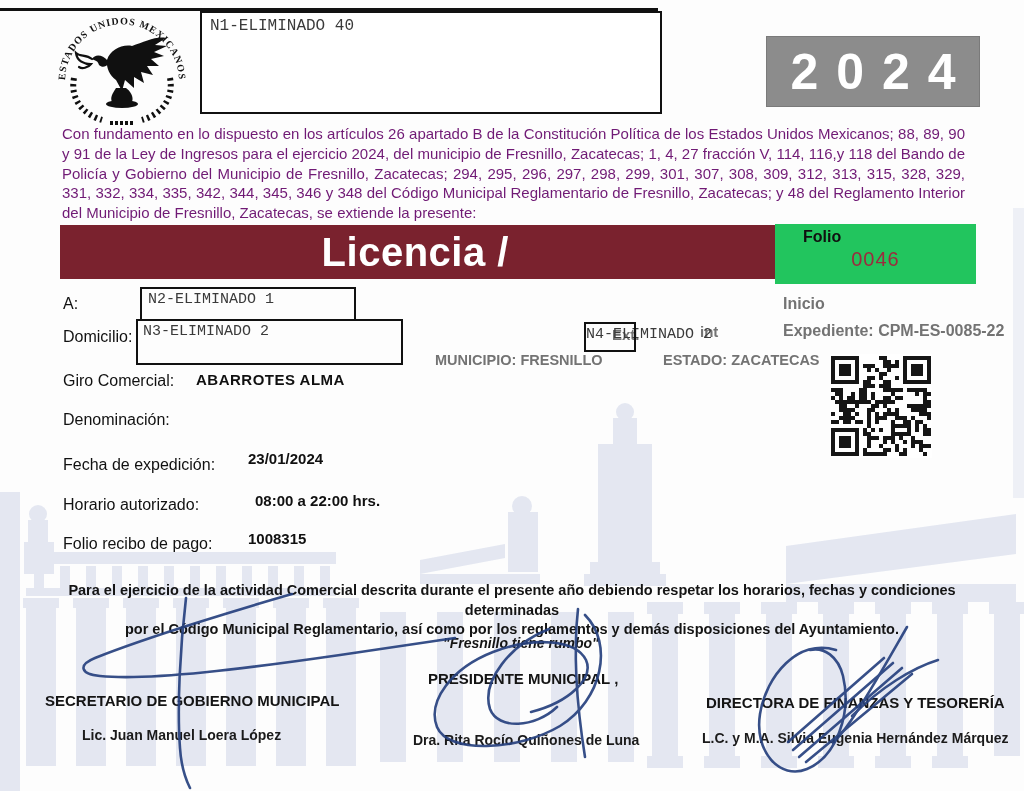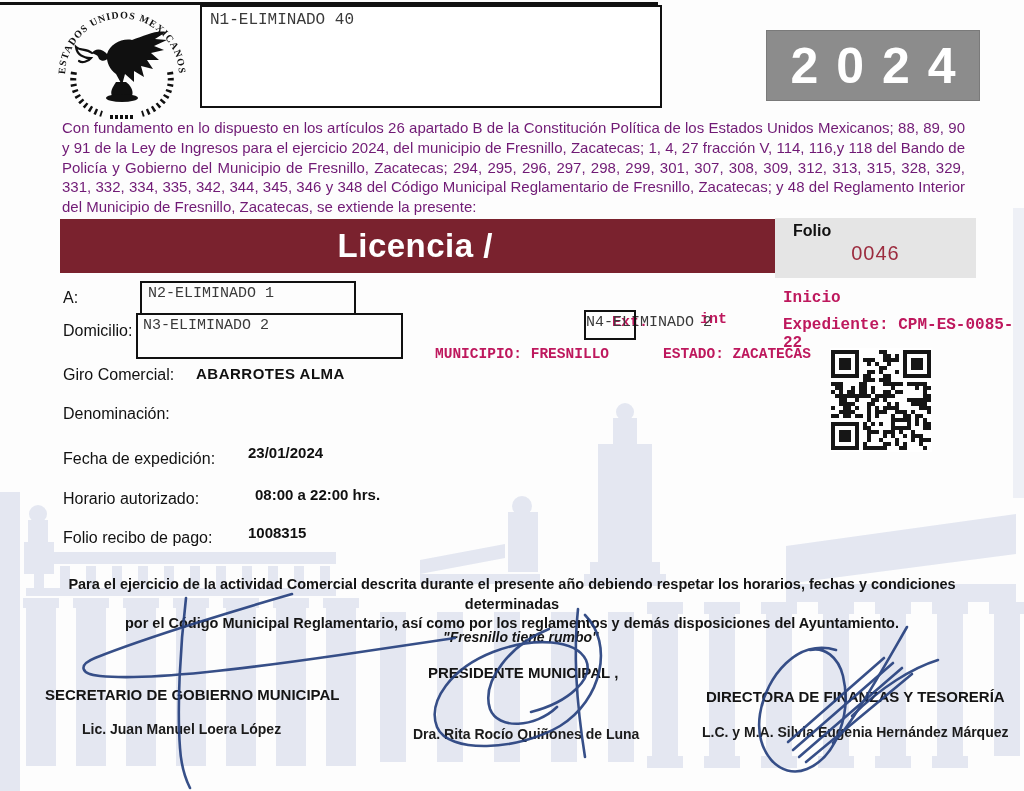--- a/index.html
+++ b/index.html
@@ -1,35 +1,35 @@
 <!DOCTYPE html>
 <html><head>
 <meta charset="utf-8">
 <style>
   html,body{margin:0;padding:0;background:#9a9a9a;}
   .page{position:relative;width:1024px;height:791px;background:#fdfdfd;overflow:hidden;
         font-family:"Liberation Sans",sans-serif;color:#1a1a1a;}
-  .abs{position:absolute;}
+  .abs{position:absolute;margin-top:6px;}
   .mono{font-family:"Liberation Mono","DejaVu Sans Mono",monospace;color:#3a3a3a;}
   .toprule{left:0;top:2px;width:658px;height:3px;background:#111;}
   .redbox1{left:200px;top:5px;width:462px;height:103px;border:2px solid #111;background:#fff;
            font-size:16px;padding:4px 8px;box-sizing:border-box;}
   .badge{left:766px;top:30px;width:212px;height:69px;background:#8c8c8c;border:1px solid #7a7a7a;
          display:flex;align-items:center;justify-content:center;
          color:#fff;font-size:50px;font-weight:bold;letter-spacing:18px;text-indent:18px;}
   .legal{left:62px;top:118px;width:903px;font-size:15px;line-height:1.32;text-align:justify;color:#701a75;}
   .banner{left:60px;top:219px;width:715px;height:54px;background:#7a222e;display:flex;
           align-items:center;justify-content:center;color:#fff;}
-  .banner .lt{font-size:33px;font-weight:600;letter-spacing:.5px;}
+  .banner .lt{font-size:40px;font-weight:600;letter-spacing:.5px;}
   .banner .bd{font-size:37px;font-weight:bold;letter-spacing:1.5px;}
-  .foliobox{left:775px;top:218px;width:201px;height:60px;background:#e5e5e5;padding:4px 18px;box-sizing:border-box;}
+  .foliobox{left:775px;top:218px;width:201px;height:60px;background:#22c55e;padding:4px 28px;box-sizing:border-box;}
   .foliobox .flabel{font-size:16px;font-weight:bold;color:#101010;}
   .foliobox .fval{font-size:20px;color:#9c2b3e;text-align:center;margin-top:2px;letter-spacing:1px;}
   .lbl{font-size:16px;color:#111;}
-  .boldlbl{font-weight:bold;font-size:15px;color:#be185d;font-family:Liberation Mono, monospace;}
+  .boldlbl{font-weight:bold;font-size:15px;color:#737373;}
   .val{font-weight:bold;font-size:15px;color:#101010;}
   .inbox{border:2px solid #111;background:transparent;}
   .sigtitle{font-weight:bold;font-size:15px;color:#141414;}
   .signame{font-weight:bold;font-size:14px;color:#1b1b1b;}
   .slogan{font-weight:bold;font-style:italic;font-size:14px;color:#141414;}
   .footerp{font-weight:bold;font-size:14.5px;text-align:center;color:#141414;line-height:1.35;}
   svg.layer{position:absolute;left:0;top:0;pointer-events:none;}
 </style>
 </head>
 <body>

